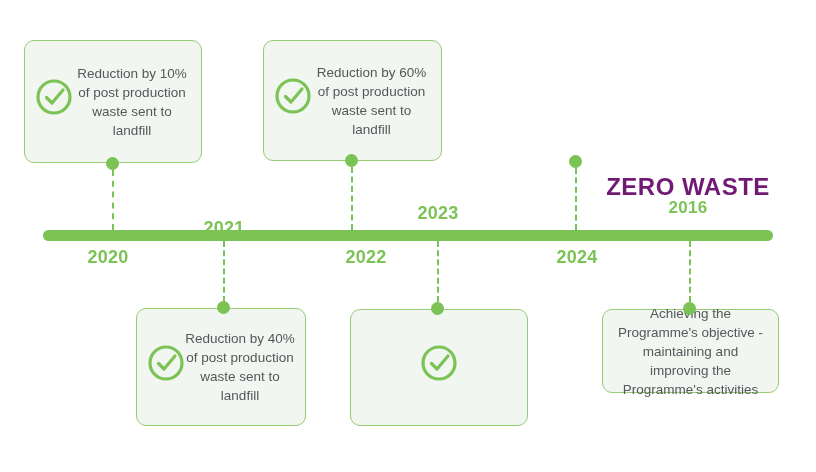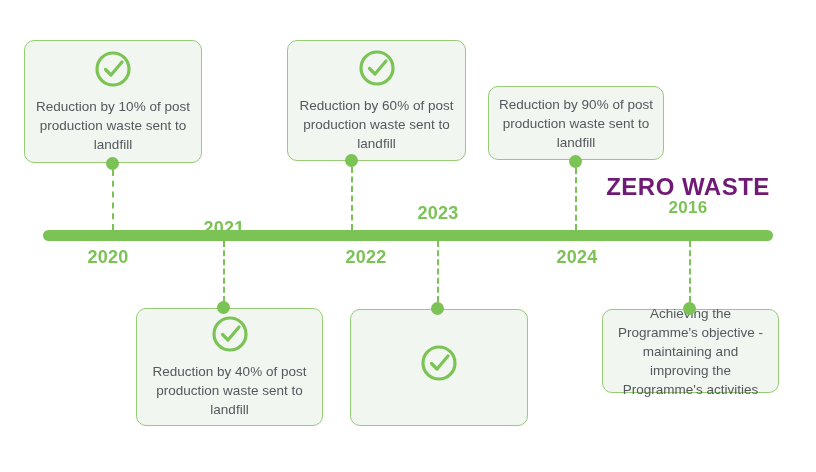--- a/index.html
+++ b/index.html
@@ -21,37 +21,37 @@
   }
 
   
   .card {
     position: absolute;
     box-sizing: border-box;
     background: #F2F6F0;
     border: 1px solid #97CC74;
     border-radius: 10px;
     display: flex;
-    flex-direction: column;
+    flex-direction: row;
     align-items: center;
     justify-content: center;
     padding: 8px 10px;
   }
   .card .txt {
     color: #54585C;
     font-size: 13.5px;
     line-height: 19px;
     text-align: center;
   }
   .card .ico { margin-bottom: 9px; line-height: 0; }
 
   .c2020 { left: 24px;  top: 40px;  width: 178px; height: 123px; }
-  .c2022 { left: 263px; top: 40px;  width: 179px; height: 121px; margin-left: 24px; }
+  .c2022 { left: 263px; top: 40px;  width: 179px; height: 121px; }
   .c2024 { left: 488px; top: 86px;  width: 176px; height: 74px;  }
-  .c2021 { left: 136px; top: 308px; width: 187px; height: 118px; }
+  .c2021 { left: 136px; top: 308px; width: 170px; height: 118px; }
   .c2023 { left: 350px; top: 309px; width: 178px; height: 117px; }
   .c2025 { left: 602px; top: 309px; width: 177px; height: 84px;  }
 
   
   .dot {
     position: absolute;
     width: 13px; height: 13px;
     background: #7BC355;
     border-radius: 50%;
   }
@@ -124,23 +124,20 @@
   <div class="card c2022">
     <span class="ico">
       <svg width="38" height="38" viewBox="0 0 38 38">
         <circle cx="19" cy="19" r="16" fill="none" stroke="#7BC355" stroke-width="3.2"></circle>
         <path d="M11.5 19.5 L17 25 L28 12" fill="none" stroke="#7BC355" stroke-width="3.2" stroke-linecap="round" stroke-linejoin="round"></path>
       </svg>
     </span>
     <div class="txt">Reduction by 60% of post production waste sent to landfill</div>
   </div>
 
-  <div class="card c2024">
-    <div class="txt">Reduction by 90% of post production waste sent to landfill</div>
-  </div>
 
   <div class="card c2021">
     <span class="ico">
       <svg width="38" height="38" viewBox="0 0 38 38">
         <circle cx="19" cy="19" r="16" fill="none" stroke="#7BC355" stroke-width="3.2"></circle>
         <path d="M11.5 19.5 L17 25 L28 12" fill="none" stroke="#7BC355" stroke-width="3.2" stroke-linecap="round" stroke-linejoin="round"></path>
       </svg>
     </span>
     <div class="txt">Reduction by 40% of post production waste sent to landfill</div>
   </div>

